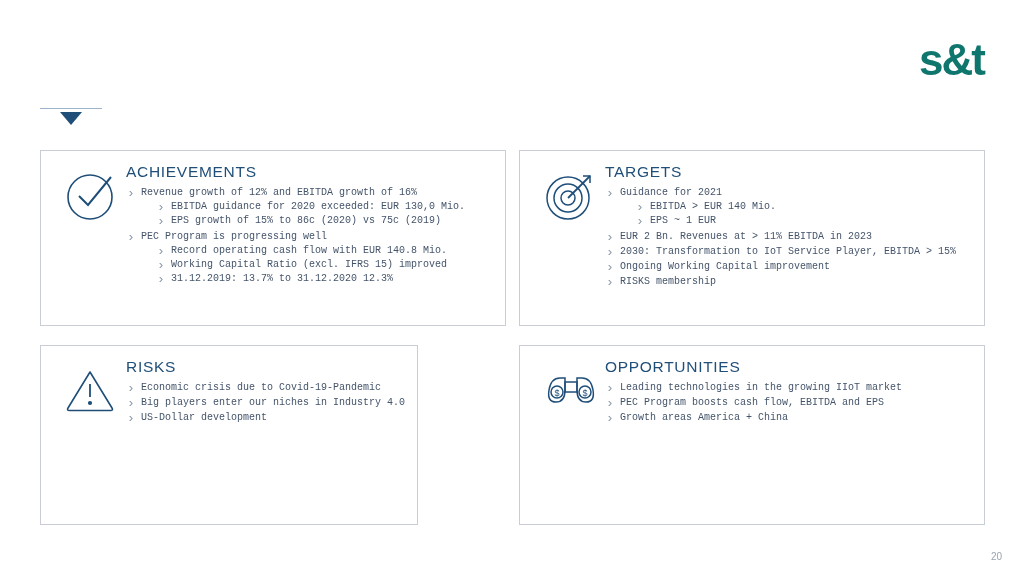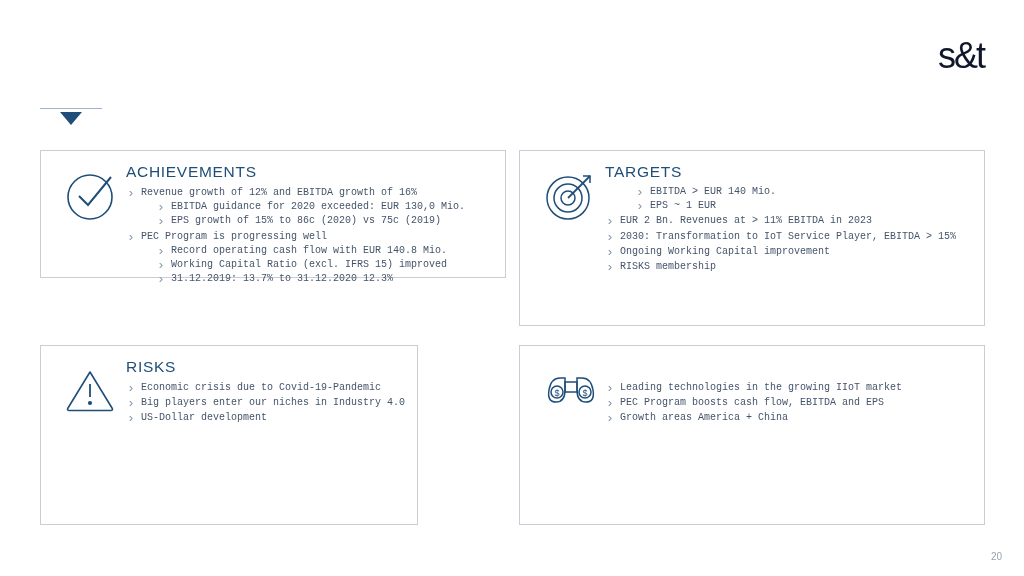--- a/index.html
+++ b/index.html
@@ -19,23 +19,23 @@
     position: absolute;
     inset: 0;
   }
 
   
   .logo {
     position: absolute;
     top: 38px;
     right: 40px;
     font-family: "Liberation Sans", sans-serif;
-    font-size: 36px;
-    font-weight: normal;
-    color: #0f172a;
+    font-size: 44px;
+    font-weight: bold;
+    color: #0f766e;
     letter-spacing: -2px;
     line-height: 1;
   }
 
   
   .title {
     position: absolute;
     left: 40px;
     top: 66px;
     font-size: 27px;
@@ -62,21 +62,21 @@
     border-top: 13px solid #1f4e79;
   }
 
   
   .box {
     position: absolute;
     border: 1px solid #c9ced6;
     background: #ffffff;
     box-sizing: border-box;
   }
-  .box-tl { left: 40px;  top: 150px; width: 466px; height: 128px; }
+  .box-tl { left: 40px;  top: 150px; width: 466px; height: 176px; }
   .box-tr { left: 519px; top: 150px; width: 466px; height: 176px; }
   .box-bl { left: 40px;  top: 345px; width: 378px; height: 180px; }
   .box-br { left: 519px; top: 345px; width: 466px; height: 180px; }
 
   .box-icon {
     position: absolute;
     left: 18px;
     top: 14px;
     width: 66px;
     height: 60px;
@@ -177,20 +177,23 @@
       <svg viewBox="0 0 66 60" width="66" height="60" fill="none" stroke="#1f4e79" stroke-width="1.5">
         <circle cx="30" cy="33" r="21"></circle>
         <circle cx="30" cy="33" r="14"></circle>
         <circle cx="30" cy="33" r="7"></circle>
         <path d="M30 33 L52 11" stroke-width="1.8"></path>
         <path d="M45 11 L52 11 L52 18" stroke-width="1.5"></path>
       </svg>
     </div>
     <div class="box-heading">TARGETS</div>
     <div class="box-body">
+      <ul class="lvl1">
+        <li>Guidance for 2021</li>
+      </ul>
       <ul class="lvl2">
         <li>EBITDA &gt; EUR 140 Mio.</li>
         <li>EPS ~ 1 EUR</li>
       </ul>
       <ul class="lvl1">
         <li>EUR 2 Bn. Revenues at &gt; 11% EBITDA in 2023</li>
         <li>2030: Transformation to IoT Service Player, EBITDA &gt; 15%</li>
         <li>Ongoing Working Capital improvement</li>
         <li>RISKS membership</li>
       </ul>
@@ -220,20 +223,21 @@
       <svg viewBox="0 0 70 60" width="70" height="60" fill="none" stroke="#1f4e79" stroke-width="1.5">
         <path d="M22 18 Q13 18 11 30 Q9 42 18 42 Q27 42 27 30 L27 18 Z"></path>
         <path d="M44 18 Q53 18 55 30 Q57 42 48 42 Q39 42 39 30 L39 18 Z"></path>
         <rect x="27" y="22" width="12" height="10"></rect>
         <circle cx="19" cy="32" r="6"></circle>
         <circle cx="47" cy="32" r="6"></circle>
         <text x="19" y="36" font-size="9" fill="#1f4e79" stroke="none" text-anchor="middle" font-family="Liberation Sans, sans-serif">$</text>
         <text x="47" y="36" font-size="9" fill="#1f4e79" stroke="none" text-anchor="middle" font-family="Liberation Sans, sans-serif">$</text>
       </svg>
     </div>
+    <div class="box-heading">OPPORTUNITIES</div>
     <div class="box-body">
       <ul class="lvl1">
         <li>Leading technologies in the growing IIoT market</li>
         <li>PEC Program boosts cash flow, EBITDA and EPS</li>
         <li>Growth areas America + China</li>
       </ul>
     </div>
   </div>
 
   <div class="page-num">20</div>

